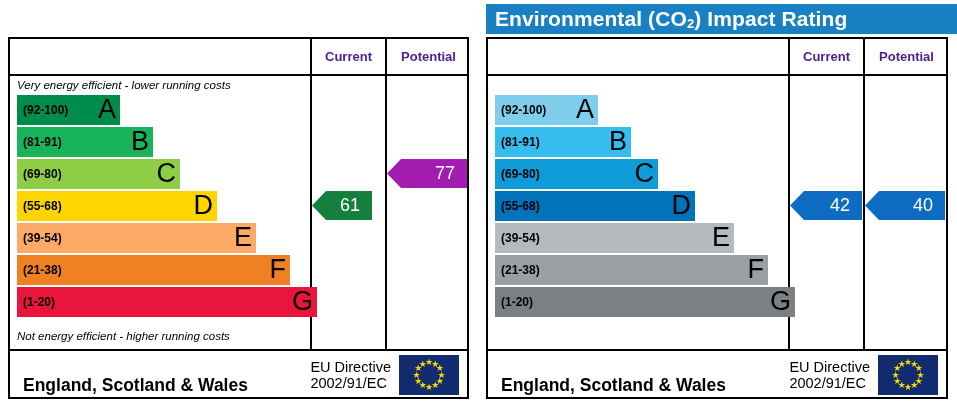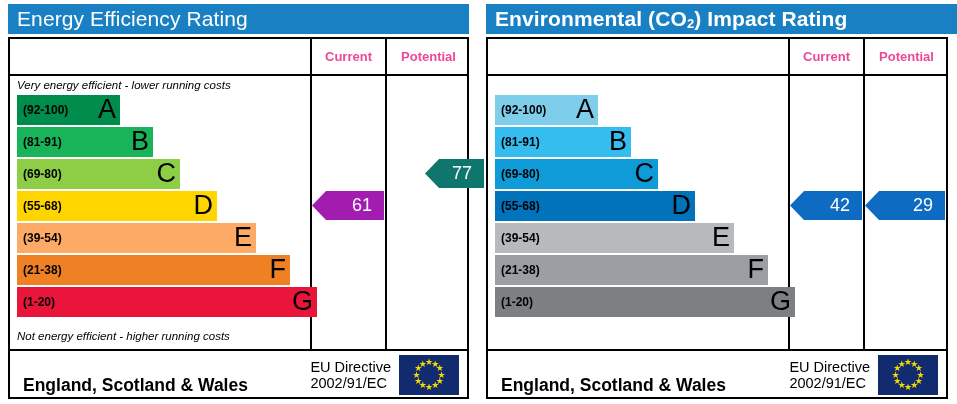--- a/index.html
+++ b/index.html
@@ -45,21 +45,21 @@
   .vline.c2 { left: 375px; height: 312px; }
 
   .hline { position: absolute; left: 0; width: 100%; height: 2px; background: #000000; }
   .hline.head { top: 35px; }
   .hline.foot { top: 310px; }
 
   
   .col-head {
     position: absolute; top: 0; height: 35px;
     display: flex; align-items: center; justify-content: center;
-    font-size: 13px; font-weight: bold; color: #ec4899;
+    font-size: 13px; font-weight: bold; color: #4c1d95;
   }
   .col-head.current { left: 302px; width: 73px; }
   .col-head.potential { left: 377px; width: 83px; }
 
   
   .caption {
     position: absolute; left: 7px;
     font-style: italic; font-size: 11.5px; color: #000;
     white-space: nowrap;
   }
@@ -116,23 +116,20 @@
     position: absolute; color: #f5d800; font-size: 9px;
     line-height: 9px; width: 9px; height: 9px; text-align: center;
   }
 </style>
 </head>
 <body>
 
 <div class="page">
 
 <div class="epc">
-      <div class="title-band">
-        <div class="title-text">Energy Efficiency Rating</div>
-      </div>
       <div class="frame">
         <div class="vline c1"></div>
         <div class="vline c2"></div>
         <div class="hline head"></div>
         <div class="hline foot"></div>
         <div class="col-head current">Current</div>
         <div class="col-head potential">Potential</div>
         <div class="caption top">Very energy efficient - lower running costs</div>
         <div class="caption bottom">Not energy efficient - higher running costs</div>
         <div class="bars">
@@ -158,24 +155,24 @@
           </div>
           <div class="bar" style="width: 273px; background: rgb(239, 128, 35);">
             <span class="range">(21-38)</span>
             <span class="letter">F</span>
           </div>
           <div class="bar" style="width: 300px; background: rgb(233, 21, 59);">
             <span class="range">(1-20)</span>
             <span class="letter">G</span>
           </div>
         </div>
-        <div class="arrow" style="left: 302px; width: 72px; top: 152px; background: #a21caf;">
+        <div class="arrow" style="left: 302px; width: 60px; top: 152px; background: #15803d;">
           <span>61</span>
         </div>
-        <div class="arrow" style="left: 377px; width: 59px; top: 120px; background: #0f766e; margin-left: 38px;">
+        <div class="arrow" style="left: 377px; width: 80px; top: 120px; background: #a21caf;">
           <span>77</span>
         </div>
         <div class="footer">
           <div class="region">England, Scotland &amp; Wales</div>
           <div class="directive">
             <div>EU Directive</div>
             <div>2002/91/EC</div>
           </div>
           <div class="euflag">
             <span class="star" style="left: 25.5px; top: 3px;">★</span>
@@ -232,21 +229,21 @@
           </div>
           <div class="bar" style="width: 300px; background: rgb(125, 128, 131);">
             <span class="range">(1-20)</span>
             <span class="letter">G</span>
           </div>
         </div>
         <div class="arrow" style="left: 302px; width: 72px; top: 152px; background: rgb(13, 108, 193);">
           <span>42</span>
         </div>
         <div class="arrow" style="left: 377px; width: 80px; top: 152px; background: rgb(13, 108, 193);">
-          <span>29</span>
+          <span>40</span>
         </div>
         <div class="footer">
           <div class="region">England, Scotland &amp; Wales</div>
           <div class="directive">
             <div>EU Directive</div>
             <div>2002/91/EC</div>
           </div>
           <div class="euflag">
             <span class="star" style="left: 25.5px; top: 3px;">★</span>
             <span class="star" style="left: 31.75px; top: 4.67468px;">★</span>

